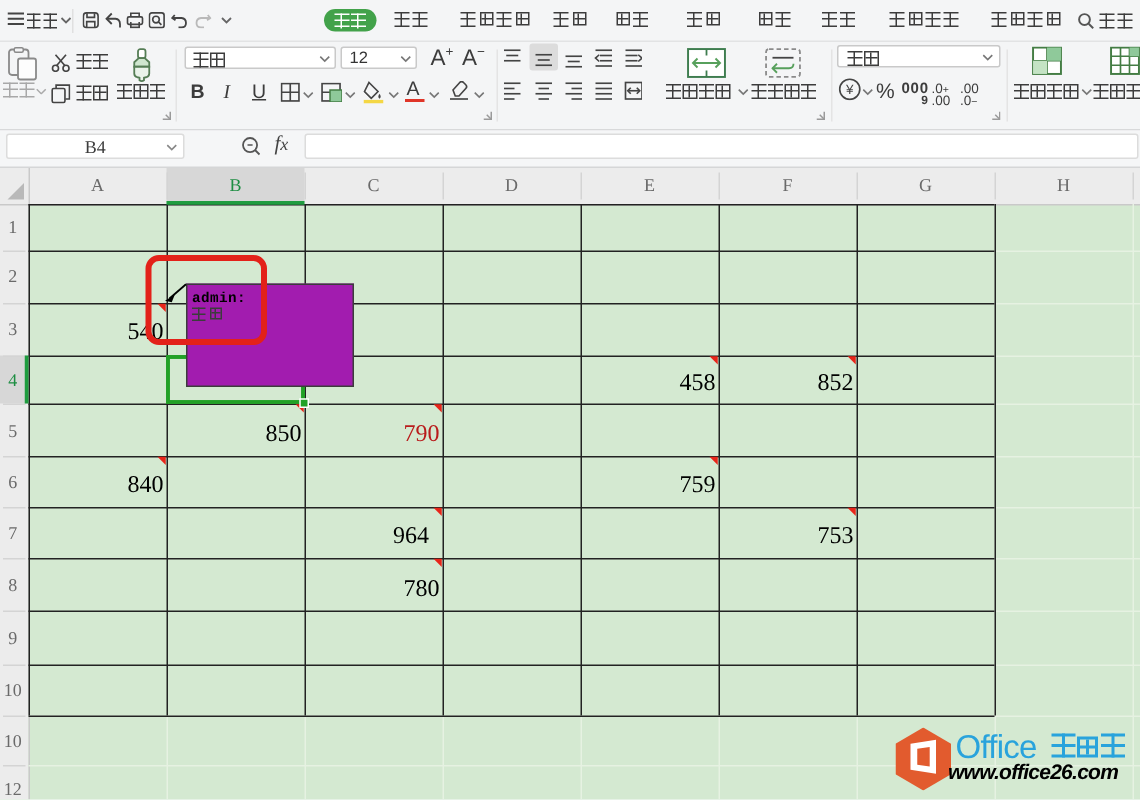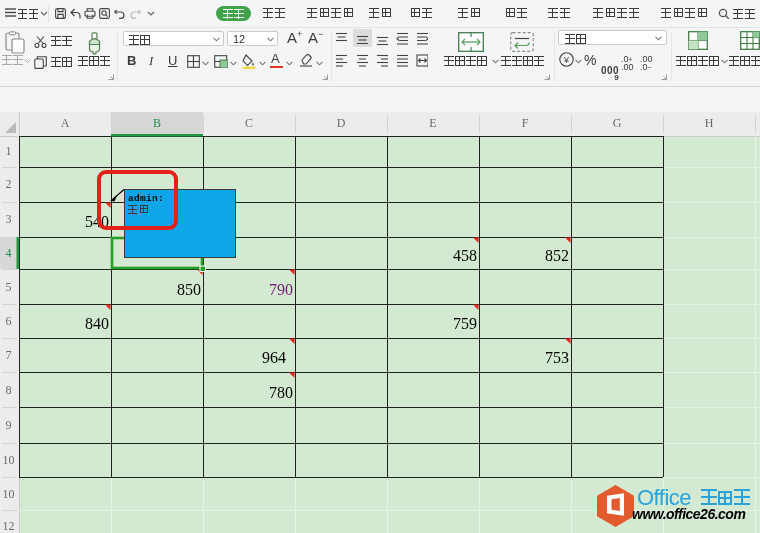--- a/index.html
+++ b/index.html
@@ -278,21 +278,21 @@
         </svg>
     </div>
     <svg class="abs" style="left:559px;top:24px;" width="15" height="15" viewBox="0 0 15 15">
       <circle cx="7.5" cy="7.5" r="6.7" fill="none" stroke="#444" stroke-width="1.1"></circle>
       <text x="7.5" y="10.6" font-size="9" text-anchor="middle" fill="#444" font-family="Liberation Sans">¥</text>
     </svg>
     <svg class="abs" style="left:575px;top:31px;" width="7" height="5" viewBox="0 0 7 5">
         <polyline points="0.5,0.8 3.5,3.8 6.5,0.8" fill="none" stroke="#777" stroke-width="1.1"></polyline>
       </svg>
     <div class="abs" style="left:584px;top:24px;font-size:14px;color:#3c3c3c;">%</div>
-    <div class="abs" style="left:601px;top:37px;font-size:10px;font-weight:bold;color:#3c3c3c;letter-spacing:0.5px;text-align:right;">000<span style="display:block;margin-top:-3px;margin-left:6px;font-size:8px;">9</span></div>
+    <div class="abs" style="left:601px;top:26px;font-size:10px;font-weight:bold;color:#3c3c3c;letter-spacing:0.5px;text-align:right;">000<span style="display:block;margin-top:-3px;margin-left:6px;font-size:8px;">9</span></div>
     <div class="abs" style="left:621px;top:26px;font-size:9px;color:#3c3c3c;">.0<span style="font-size:7px;">+</span><span style="display:block;margin-top:-2px;">.00</span></div>
     <div class="abs" style="left:640px;top:26px;font-size:9px;color:#3c3c3c;">.00<span style="display:block;margin-top:-2px;">.0<span style="font-size:7px;">−</span></span></div>
     <div class="vline" style="left:671px;top:5px;height:48px;background:#e4e4e4;"></div>
 
     <svg class="abs" style="left:688px;top:3px;" width="20" height="19" viewBox="0 0 20 19">
       <rect x="0.7" y="0.7" width="18.6" height="17.6" fill="#fff" stroke="#447d44" stroke-width="1.3"></rect>
       <line x1="10" y1="0.7" x2="10" y2="18.3" stroke="#447d44" stroke-width="1.1"></line>
       <line x1="0.7" y1="9.5" x2="19.3" y2="9.5" stroke="#447d44" stroke-width="1.1"></line>
       <rect x="10" y="0.7" width="9.3" height="8.8" fill="#8fc99a"></rect>
       <rect x="0.7" y="9.5" width="9.3" height="8.8" fill="#c4e3c4"></rect>
@@ -323,20 +323,35 @@
     <svg class="abs" style="left:544px;top:46px;" width="6" height="6" viewBox="0 0 6 6">
         <path d="M5.5 0.5 L5.5 5.5 L0.5 5.5" fill="none" stroke="#9a9a9a" stroke-width="1"></path>
         <line x1="2.5" y1="2.5" x2="5.5" y2="5.5" stroke="#9a9a9a" stroke-width="1"></line>
       </svg>
     <svg class="abs" style="left:661px;top:46px;" width="6" height="6" viewBox="0 0 6 6">
         <path d="M5.5 0.5 L5.5 5.5 L0.5 5.5" fill="none" stroke="#9a9a9a" stroke-width="1"></path>
         <line x1="2.5" y1="2.5" x2="5.5" y2="5.5" stroke="#9a9a9a" stroke-width="1"></line>
       </svg>
   </div>
 
+  <div class="abs" id="fbar" style="left:0;top:87px;width:760px;height:25px;background:#f5f6f7;border-bottom:1px solid #d5d6d7;">
+    <div class="abs" style="left:4px;top:2px;width:119px;height:17px;background:#fff;border:1px solid #dcdcdc;border-radius:2px;">
+      <div class="serif" style="position:absolute;left:0;top:1px;width:100%;text-align:center;font-size:12px;color:#3c3c3c;">B4</div>
+      <svg style="position:absolute;right:4px;top:6px;" width="7" height="5" viewBox="0 0 7 5">
+          <polyline points="0.5,0.8 3.5,3.8 6.5,0.8" fill="none" stroke="#888" stroke-width="1.1"></polyline>
+        </svg>
+    </div>
+    <svg class="abs" style="left:161px;top:4px;" width="13" height="13" viewBox="0 0 13 13">
+      <circle cx="5.7" cy="5.7" r="4.7" fill="none" stroke="#555" stroke-width="1.2"></circle>
+      <line x1="9" y1="9" x2="12" y2="12" stroke="#555" stroke-width="1.2"></line>
+      <line x1="4" y1="5.7" x2="7.4" y2="5.7" stroke="#555" stroke-width="1"></line>
+    </svg>
+    <div class="abs serif" style="left:183px;top:2px;font-size:14px;font-style:italic;color:#444;">f<span style="font-size:12px;">x</span></div>
+    <div class="abs" style="left:203px;top:2px;width:556px;height:17px;background:#fff;border:1px solid #dcdcdc;border-radius:2px;"></div>
+  </div>
 
   <div class="abs" id="grid" style="left:0;top:112px;width:760px;height:421px;background:#d4e9d1;">
     <svg class="abs" style="left:0;top:0;" width="760" height="421" viewBox="0 0 760 421">
 
       <rect x="0" y="0" width="760" height="24" fill="#ececec"></rect>
       <rect x="111" y="0" width="92" height="24" fill="#d7d7d7"></rect>
       <rect x="0" y="24" width="19" height="397" fill="#ececec"></rect>
       <rect x="0" y="125" width="19" height="32" fill="#d7d7d7"></rect>
 
       <g stroke="#c9c9c9" stroke-width="1">
@@ -450,28 +465,28 @@
     <div class="abs serif" style="left:0;top:271px;width:17px;text-align:center;font-size:12px;color:#6a6a6a;">8</div>
     <div class="abs serif" style="left:0;top:306px;width:17px;text-align:center;font-size:12px;color:#6a6a6a;">9</div>
     <div class="abs serif" style="left:0;top:341px;width:17px;text-align:center;font-size:12px;color:#6a6a6a;">10</div>
     <div class="abs serif" style="left:0;top:375px;width:17px;text-align:center;font-size:12px;color:#6a6a6a;">10</div>
     <div class="abs serif" style="left:0;top:407px;width:17px;text-align:center;font-size:12px;color:#6a6a6a;">12</div>
 
     <div class="abs serif" style="left:19px;top:100.5px;width:90px;text-align:right;font-size:16px;color:#000;">540</div>
     <div class="abs serif" style="left:387px;top:134.5px;width:90px;text-align:right;font-size:16px;color:#000;">458</div>
     <div class="abs serif" style="left:479px;top:134.5px;width:90px;text-align:right;font-size:16px;color:#000;">852</div>
     <div class="abs serif" style="left:111px;top:168.5px;width:90px;text-align:right;font-size:16px;color:#000;">850</div>
-    <div class="abs serif" style="left:203px;top:168.5px;width:90px;text-align:right;font-size:16px;color:#701a75;">790</div>
+    <div class="abs serif" style="left:203px;top:168.5px;width:90px;text-align:right;font-size:16px;color:#b91c1c;">790</div>
     <div class="abs serif" style="left:19px;top:202.5px;width:90px;text-align:right;font-size:16px;color:#000;">840</div>
     <div class="abs serif" style="left:387px;top:202.5px;width:90px;text-align:right;font-size:16px;color:#000;">759</div>
     <div class="abs serif" style="left:196px;top:236.5px;width:90px;text-align:right;font-size:16px;color:#000;">964</div>
     <div class="abs serif" style="left:479px;top:236.5px;width:90px;text-align:right;font-size:16px;color:#000;">753</div>
     <div class="abs serif" style="left:203px;top:271.5px;width:90px;text-align:right;font-size:16px;color:#000;">780</div>
 
-    <div class="abs" style="left:124px;top:77px;width:112px;height:69px;background:#0ea5e9;border:1px solid #3c3c3c;z-index:5;padding:3px 0 0 3px;">
+    <div class="abs" style="left:124px;top:77px;width:112px;height:69px;background:#a21caf;border:1px solid #3c3c3c;z-index:5;padding:3px 0 0 3px;">
       <div style="font-size:9.5px;font-weight:bold;color:#000;font-family:'Liberation Mono',monospace;letter-spacing:0.3px;">admin:</div>
       <div class="t" style="margin-top:1px;"><span class="c s9" style="margin-left:0;margin-right:1.5px;"></span><span class="d s9" style="width:8px;height:8px;"></span></div>
     </div>
     <svg class="abs" style="left:104px;top:72px;z-index:6;" width="24" height="20" viewBox="0 0 24 20">
       <line x1="20" y1="5.5" x2="9" y2="15" stroke="#000" stroke-width="1.2"></line>
       <polygon points="6,16.5 12.5,12.5 10.5,17.5" fill="#000"></polygon>
     </svg>
 
     <div class="abs" style="left:97px;top:58px;width:81px;height:60px;border:4px solid #e32119;border-radius:9px;z-index:7;"></div>
 

